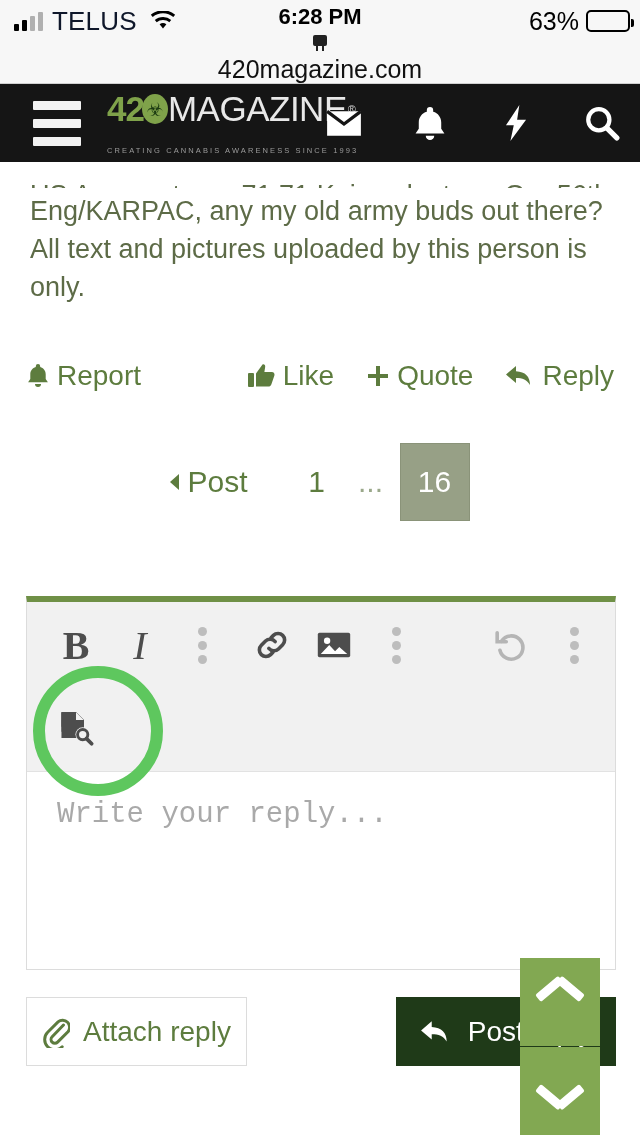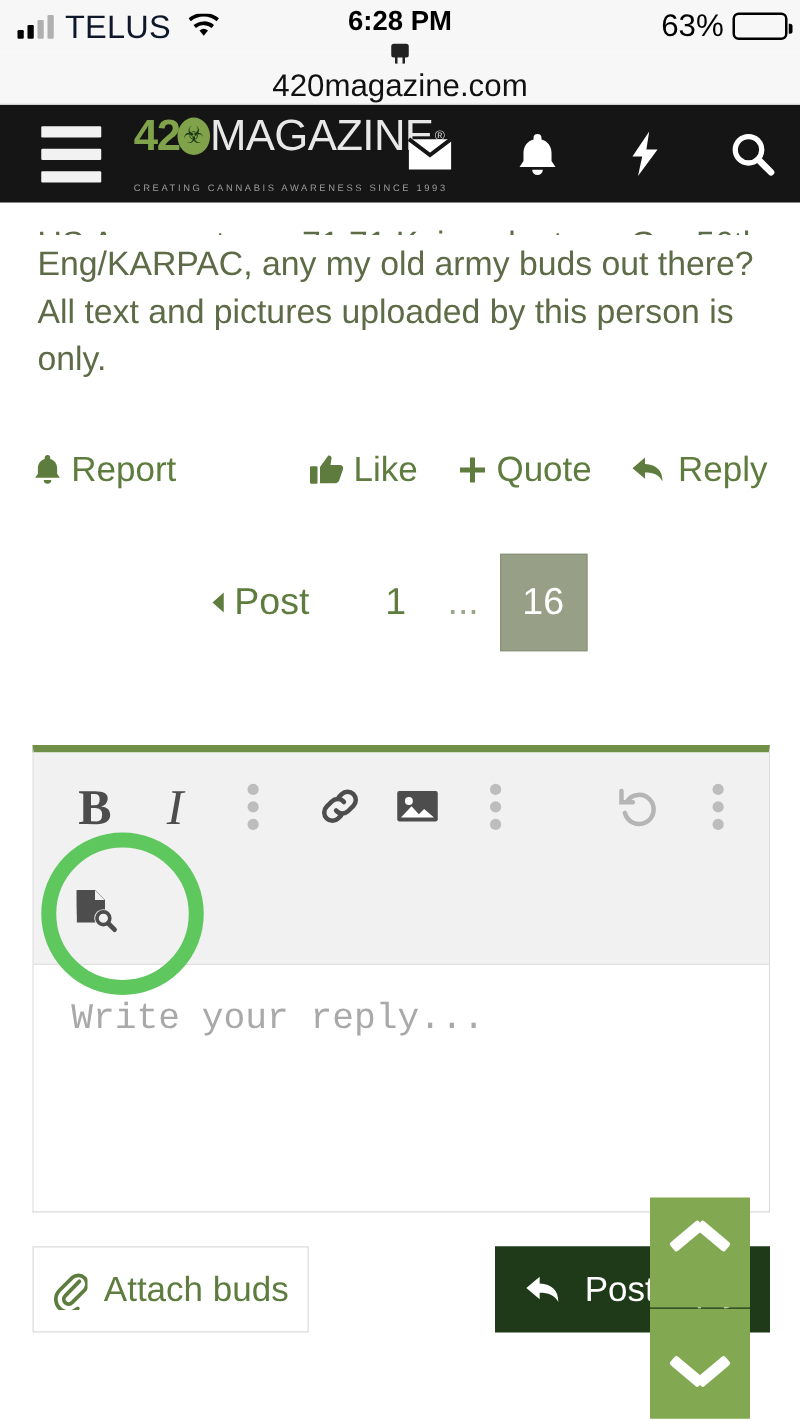--- a/index.html
+++ b/index.html
@@ -372,21 +372,21 @@
       <span class="placeholder">Write your reply...</span>
     </div>
   </div>
 
   <div class="hl-circle"></div>
 
   <div class="attach">
     <svg viewBox="0 0 26 30" width="28" height="32" fill="none" stroke="#5d7c3e" stroke-width="2.8" stroke-linecap="round">
       <path d="M20 8.5L9.4 19.4a3.6 3.6 0 0 0 5.1 5.1L24.2 14.8a6.6 6.6 0 0 0-9.3-9.3L5.2 15.2a9.6 9.6 0 0 0 13.6 13.6"></path>
     </svg>
-    <span class="lbl">Attach buds</span>
+    <span class="lbl">Attach reply</span>
   </div>
 
   <div class="postreply">
     <svg viewBox="0 0 30 24" width="32" height="26">
         <path d="M11 2L1 10.5 11 19v-5c6.5 0 11 1.6 14 7 0-8.5-4.6-13.3-14-13.8V2z" fill="#fff"></path>
       </svg>
     <span class="lbl">Post reply</span>
   </div>
 
   <div class="scrollbtn up">

